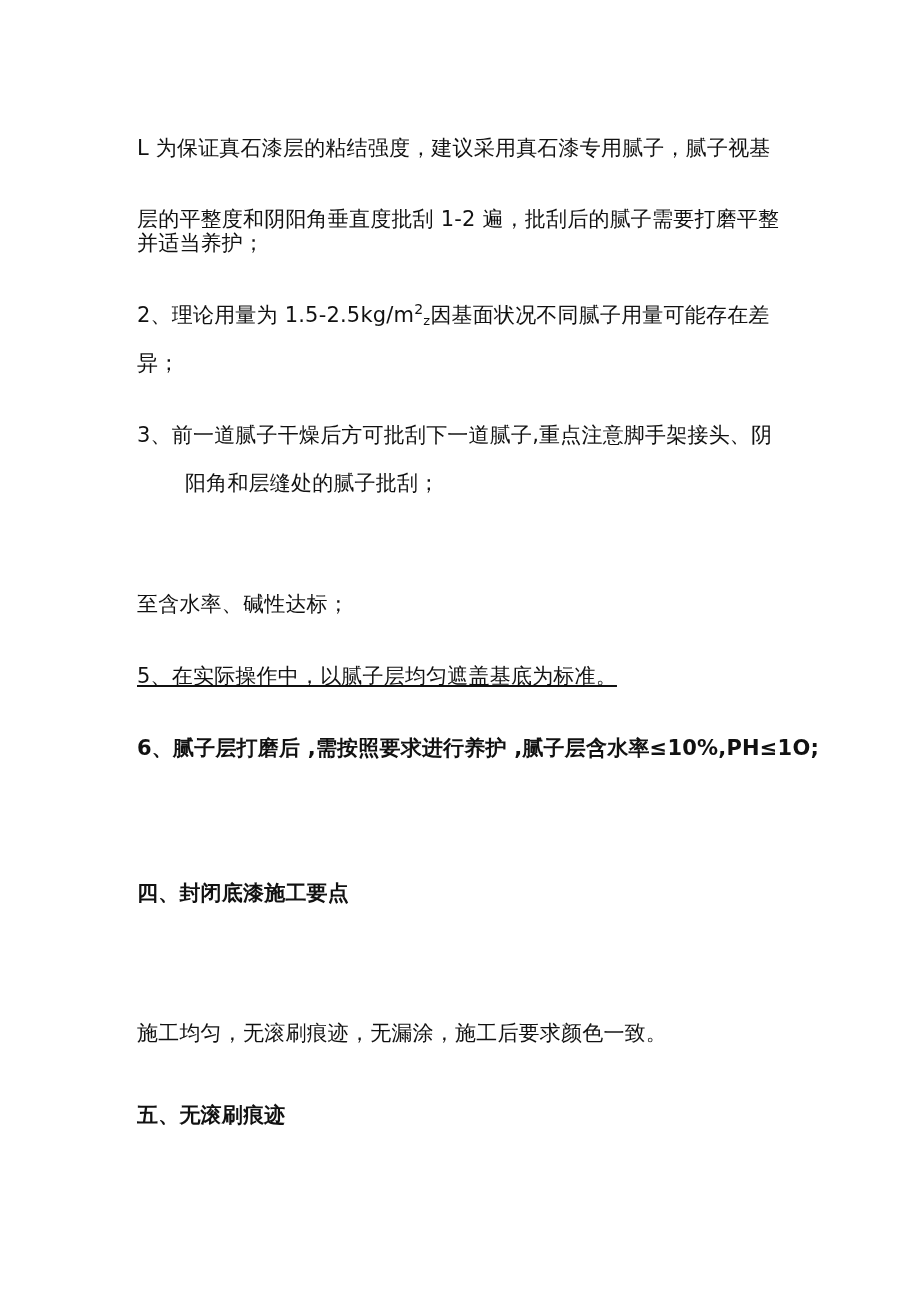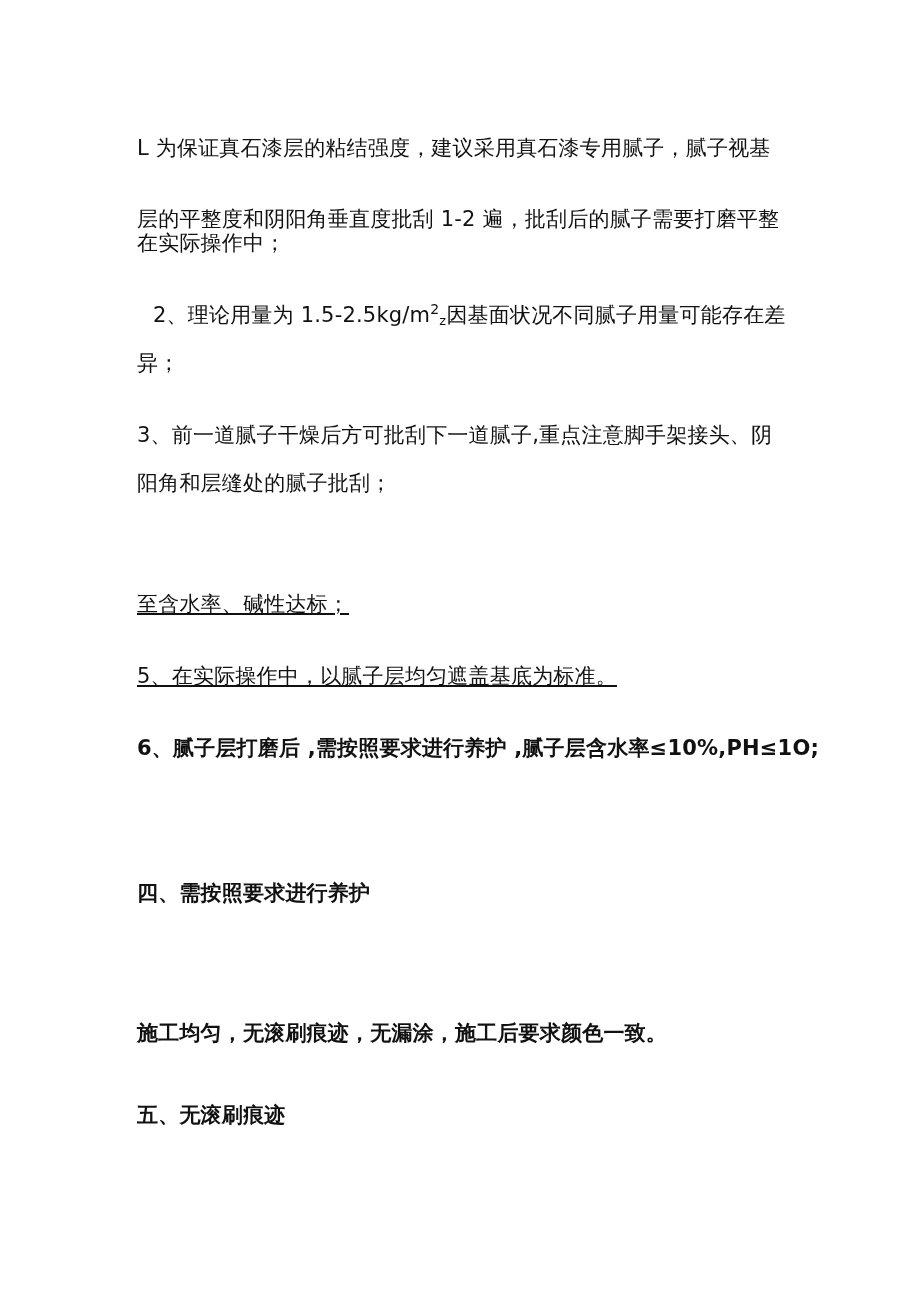--- a/index.html
+++ b/index.html
@@ -12,34 +12,34 @@
   sup.s { font-size: 14px; vertical-align: 8px; line-height: 0; }
   sub.s { font-size: 13px; vertical-align: -3px; line-height: 0; }
 </style>
 </head>
 <body>
 
 <div class="page">
 
   <div class="line" style="top:123px;">L 为保证真石漆层的粘结强度，建议采用真石漆专用腻子，腻子视基</div>
   <div class="line" style="top:170px;margin-top:24px;">层的平整度和阴阳角垂直度批刮 1-2 遍，批刮后的腻子需要打磨平整</div>
-  <div class="line" style="top:218px;">在实际操作中；</div>
+  <div class="line" style="top:218px;">并适当养护；</div>
 
-  <div class="line" style="top:290px;margin-left:16px;">
+  <div class="line" style="top:290px;">
     <span>2、理论用量为 1.5-2.5kg/m</span><sup class="s">2</sup><sub class="s">z</sub><span>因基面状况不同腻子用量可能存在差</span>
   </div>
   <div class="line" style="top:338px;">异；</div>
 
   <div class="line" style="top:410px;text-align:center;">3、前一道腻子干燥后方可批刮下一道腻子,重点注意脚手架接头、阴</div>
-  <div class="line" style="top:458px;">阳角和层缝处的腻子批刮；</div>
+  <div class="line" style="top:458px;margin-left:48px;">阳角和层缝处的腻子批刮；</div>
 
-  <div class="line" style="top:579px;text-decoration:underline;">至含水率、碱性达标；</div>
+  <div class="line" style="top:579px;">至含水率、碱性达标；</div>
 
   <div class="line" style="top:651px;text-decoration:underline;">5、在实际操作中，以腻子层均匀遮盖基底为标准。</div>
 
   <div class="line" style="top:723px;font-weight:bold;">6、腻子层打磨后 ,需按照要求进行养护 ,腻子层含水率≤10%,PH≤1O;</div>
 
-  <div class="line heading" style="top:868px;">四、需按照要求进行养护</div>
-  <div class="line" style="top:1008px;font-weight:bold;">施工均匀，无滚刷痕迹，无漏涂，施工后要求颜色一致。</div>
+  <div class="line heading" style="top:868px;">四、封闭底漆施工要点</div>
+  <div class="line" style="top:1008px;">施工均匀，无滚刷痕迹，无漏涂，施工后要求颜色一致。</div>
 
   <div class="line heading" style="top:1090px;">五、无滚刷痕迹</div>
 
 </div>
 
 </body></html>

